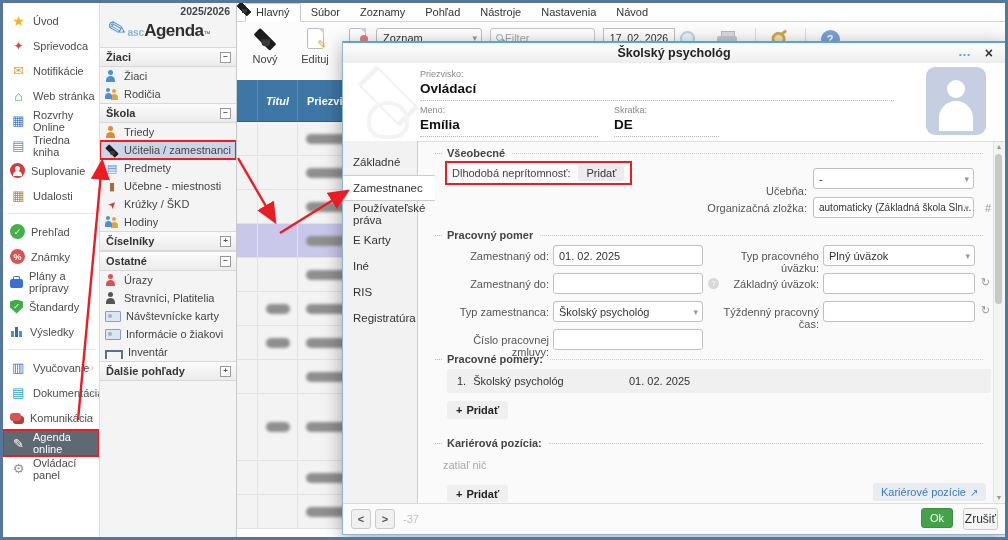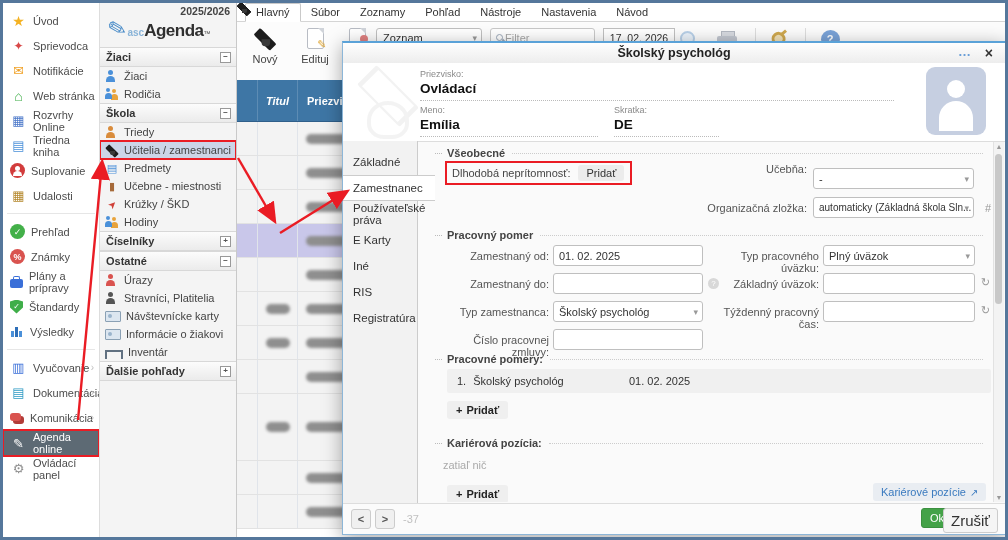--- a/index.html
+++ b/index.html
@@ -170,21 +170,21 @@
   #karlink .ext{font-size:10px;}
   #m-scroll{position:absolute;right:1px;top:99px;bottom:32px;width:10px;background:#f3f3f3;border-left:1px solid #e2e2e2;}
   #m-scroll .sa{position:absolute;left:0;width:10px;color:#999;font-size:7px;text-align:center;}
   #m-scroll .up{top:1px;}
   #m-scroll .dn{bottom:1px;}
   #m-scroll .thumb{position:absolute;left:1px;top:12px;width:7px;height:150px;background:#c8c8c8;border-radius:4px;}
   #m-footer{position:absolute;left:0;right:0;bottom:0;height:30px;background:#fbfbfb;border-top:1px solid #ddd;}
   .navbtn{position:absolute;top:5px;width:20px;height:20px;background:#f0f0f0;border:1px solid #ccc;border-radius:3px;display:flex;align-items:center;justify-content:center;color:#555;font-weight:bold;font-size:11px;box-sizing:border-box;}
   #m-counter{position:absolute;left:60px;top:9px;color:#c0c0c0;font-size:11px;}
   #okbtn{position:absolute;right:52px;top:4px;background:#44a248;border:1px solid #3c9040;color:#fff;border-radius:3px;padding:3px 8px;font-size:11px;}
-  #cancelbtn{position:absolute;right:7px;top:4px;background:#f5f5f5;border:1px solid #ccc;color:#333;border-radius:3px;padding:3px 7px;font-size:15px;}
+  #cancelbtn{position:absolute;right:7px;top:4px;background:#f5f5f5;border:1px solid #ccc;color:#333;border-radius:3px;padding:3px 1px;font-size:12px;}
 
   #arrows{position:absolute;inset:0;z-index:50;pointer-events:none;}
 </style>
 </head>
 <body>
 
 <div id="navsb" data-name="nav-sidebar">
     <div class="nav-item" data-name="nav-item-uvod">
       <span class="ig " data-name="star-icon"></span>
       <span class="nlbl" data-name="nav-item-label">Úvod</span>
@@ -550,21 +550,21 @@
     </div>
   <div id="m-content" data-name="dialog-content">
     <div class="sec" style="left:0;top:6px;width:548px;" data-name="section-vseobecne">
       <span>Všeobecné</span>
         <span class="rule" style="flex:1;"></span>
     </div>
     <div id="absence-box" data-name="absence-annotation-box">
       <span class="al" data-name="absence-label">Dlhodobá neprítomnosť:</span>
       <span class="pbtn2" data-name="absence-add-button">Pridať</span>
     </div>
-    <div class="flab" style="left:180px;top:22px;width:192px;" data-name="room-label">Učebňa:</div>
+    <div class="flab" style="left:180px;top:44px;width:192px;" data-name="room-label">Učebňa:</div>
     <div class="finput fsel" style="left:378px;top:27px;width:161px;" data-name="room-select">
       <span>-</span>
         <span class="dd" data-name="chevron-down-icon">▾</span>
     </div>
     <div class="flab" style="left:180px;top:61px;width:192px;" data-name="org-unit-label">Organizačná zložka:</div>
     <div class="finput fsel" style="left:378px;top:56px;width:161px;font-size:10px;" data-name="org-unit-select">
       <span>automaticky (Základná škola Sln...</span>
         <span class="dd" data-name="chevron-down-icon">▾</span>
     </div>
     <div class="flab" style="left:544px;top:61px;width:12px;color:#999;" data-name="org-unit-hash-icon">#</div>

